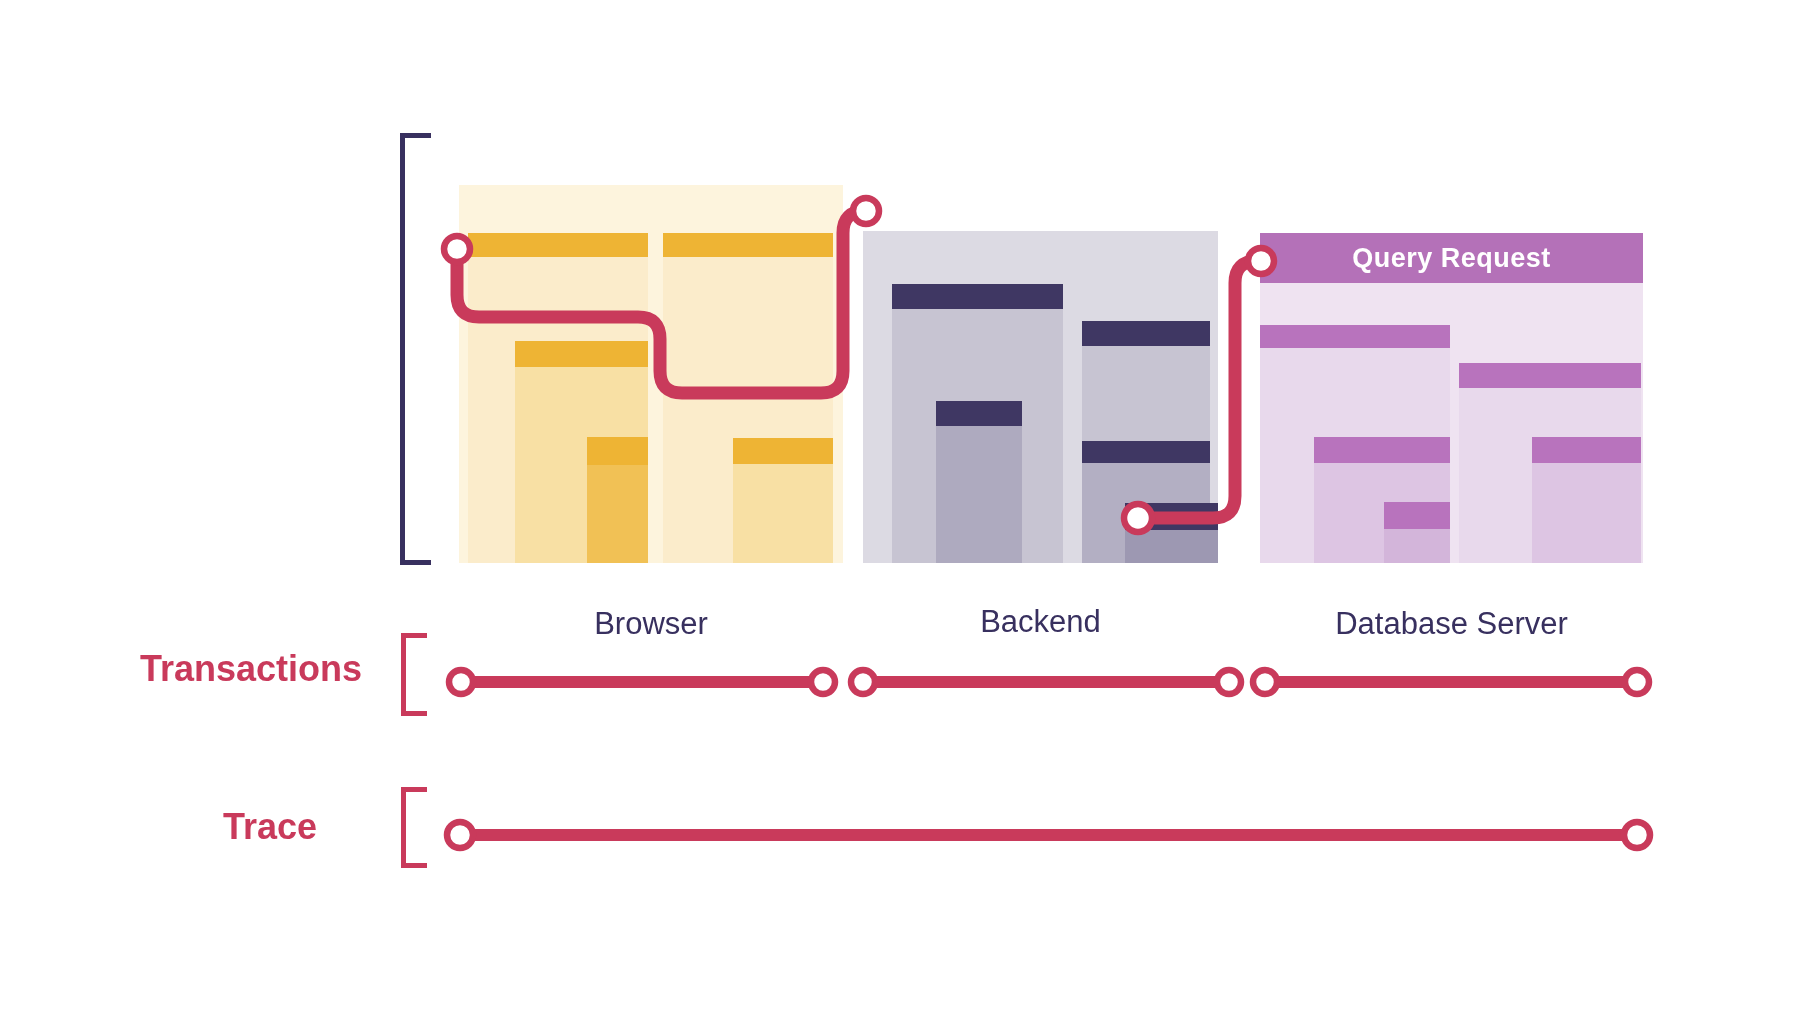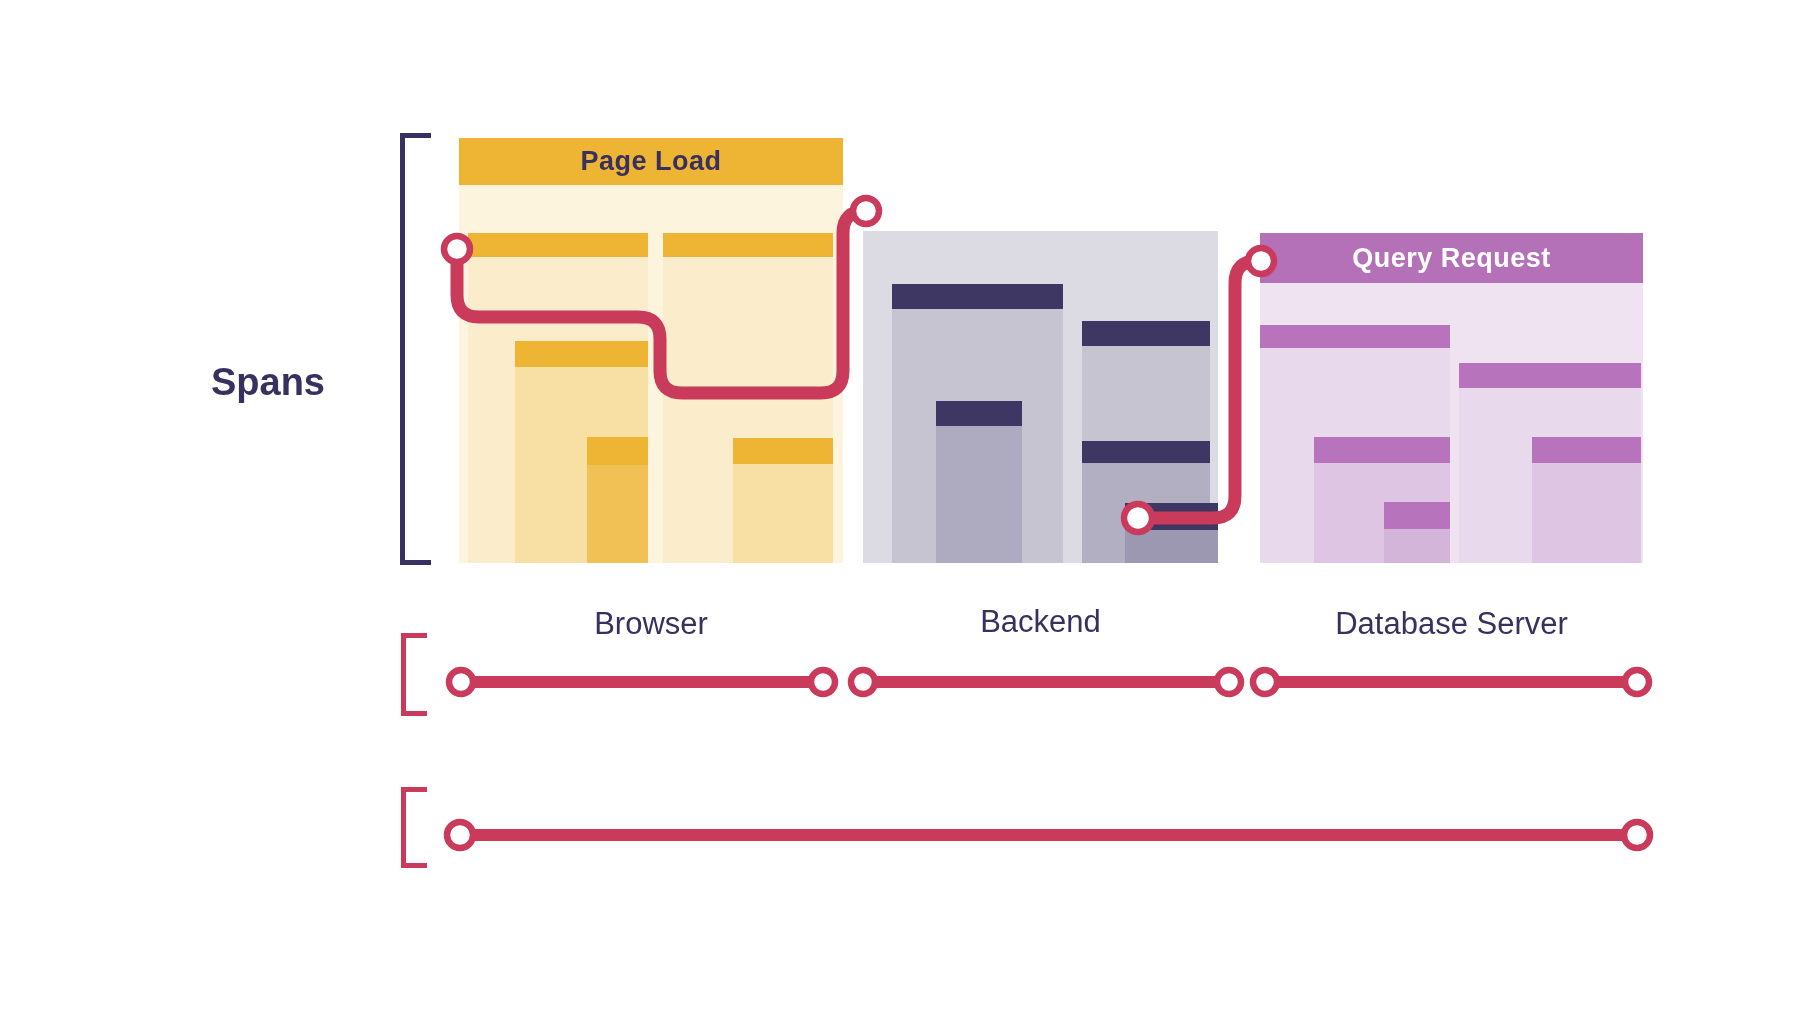--- a/index.html
+++ b/index.html
@@ -31,26 +31,24 @@
   svg.overlay{position:absolute;left:0;top:0;pointer-events:none;}
   .rpath{fill:none;stroke:var(--crimson);stroke-width:13;}
   .rline{stroke:var(--crimson);stroke-width:12;}
   .rdot{fill:var(--white);stroke:var(--crimson);stroke-width:6.5;}
 </style>
 </head>
 <body>
 
 <div id="canvas">
 
-  <div class="label" style="left:100px;top:360px;width:225px;text-align:right;font-size:38px;line-height:44px;">Spans</div>
   <div class="bracket navy" style="left:400px;top:133px;width:31px;height:432px;"></div>
 
   <div class="box" style="left:459px;top:138px;width:384px;height:425px;">
     <div class="box-body" style="top:47px;height:378px;background:var(--page-body);"></div>
-    <div class="box-header" style="height:47px;line-height:47px;background:var(--amber);color:var(--navy);font-size:27px;">Page Load</div>
     <div class="span" style="left:9px;top:95px;width:180px;height:330px;">
       <div class="bar amber" style="height:24px"></div>
         <div class="fill y1 dots"></div>
     </div>
     <div class="span" style="left:204px;top:95px;width:170px;height:330px;">
       <div class="bar amber" style="height:24px"></div>
         <div class="fill y1 dots"></div>
     </div>
     <div class="span" style="left:56px;top:203px;width:133px;height:222px;">
       <div class="bar amber" style="height:26px"></div>
@@ -112,22 +110,24 @@
     <div class="span" style="left:124px;top:269px;width:66px;height:61px;">
       <div class="bar purple" style="height:27px"></div>
         <div class="fill q3"></div>
     </div>
   </div>
 
   <div class="machine" style="left:459px;top:605px;width:384px;">Browser</div>
   <div class="machine" style="left:863px;top:603px;width:355px;">Backend</div>
   <div class="machine" style="left:1260px;top:605px;width:383px;">Database Server</div>
 
+  <div class="label red" style="left:80px;top:649px;width:282px;text-align:right;font-size:36px;line-height:40px;">Transactions</div>
   <div class="bracket red" style="left:401px;top:633px;width:26px;height:83px;"></div>
 
+  <div class="label red" style="left:80px;top:807px;width:237px;text-align:right;font-size:36px;line-height:40px;">Trace</div>
   <div class="bracket red" style="left:401px;top:787px;width:26px;height:81px;"></div>
 
   <svg class="overlay" width="1800" height="1031" viewBox="0 0 1800 1031">
     <path class="rpath" d="M457,249 V295 Q457,317 479,317 H638 Q660,317 660,339 V371 Q660,393 682,393 H821 Q843,393 843,371 V233 Q843,211 865,211 H866"></path>
     <path class="rpath" d="M1138,518 H1213 Q1235,518 1235,496 V283 Q1235,261 1257,261 H1261"></path>
     <circle class="rdot" cx="457" cy="249" r="13"></circle>
     <circle class="rdot" cx="866" cy="211" r="13"></circle>
     <circle class="rdot" cx="1138" cy="518" r="14"></circle>
     <circle class="rdot" cx="1261" cy="261" r="13"></circle>
 

